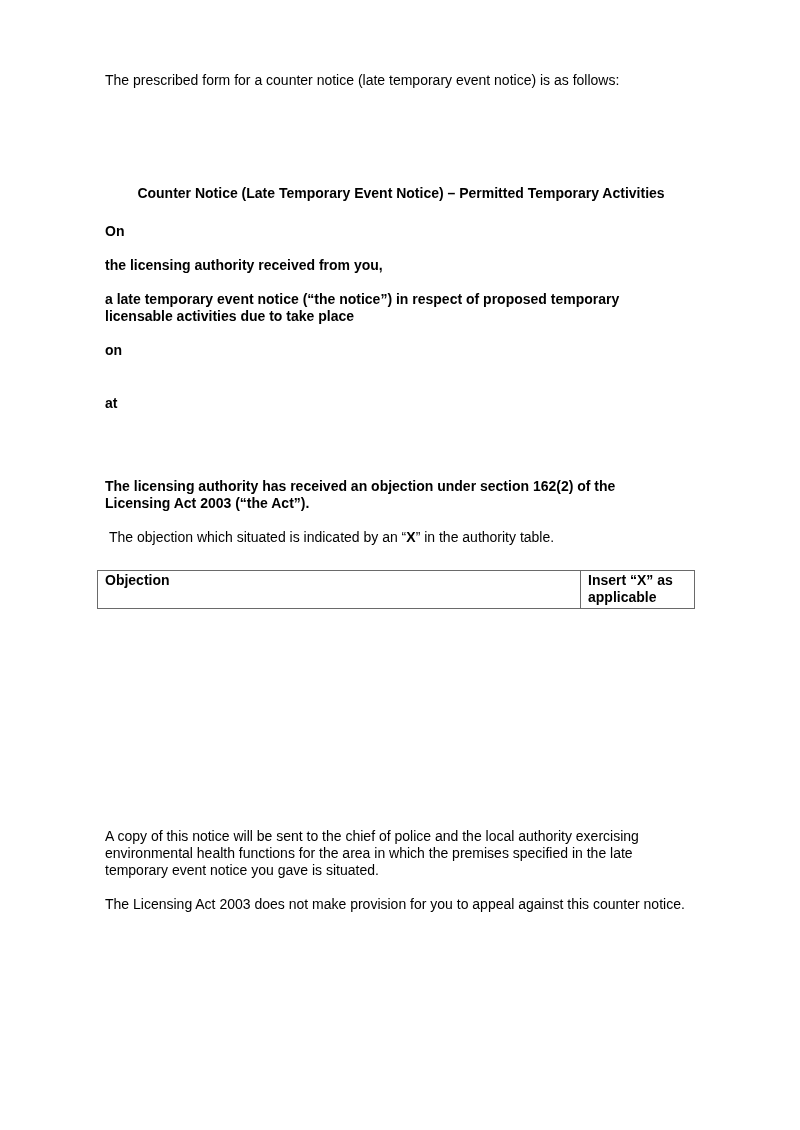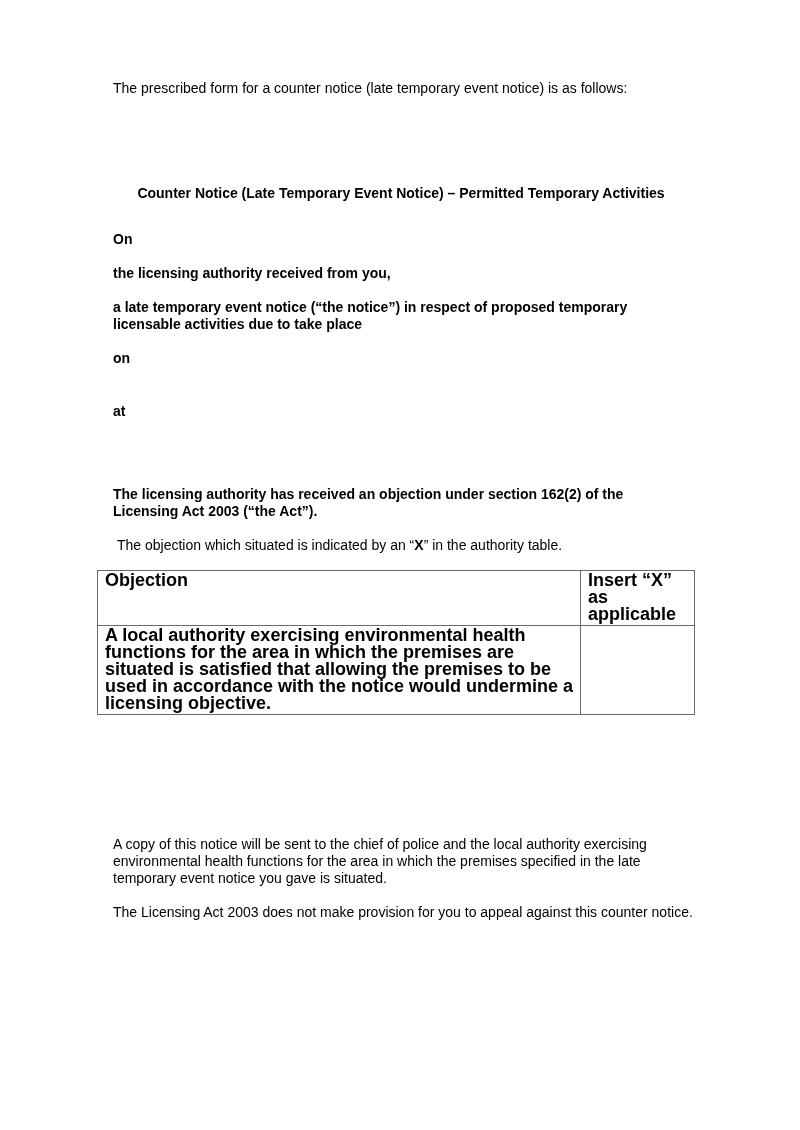--- a/index.html
+++ b/index.html
@@ -10,33 +10,33 @@
     body {
       width: 800px;
       height: 1130px;
       position: relative;
       font-family: "Liberation Sans", sans-serif;
       color: #000000;
       font-size: 14px;
       line-height: 17px;
     }
     .abs { position: absolute; }
-    .p { left: 97px; width: 600px; margin: 16px; }
+    .p { left: 97px; width: 600px; margin: 8px; }
     .b { font-weight: bold; }
     .title {
       left: 97px; width: 600px; top: 181px;
       text-align: center; font-weight: bold; margin: 4px;
     }
     table.obj {
       position: absolute;
       left: 97px;
       top: 570px;
       width: 598px;
       border-collapse: collapse;
-      font-size: 18px;
+      font-size: 14px;
       line-height: 17px;
     }
     table.obj td {
       border: 1.5px solid #6a6a6a;
       vertical-align: top;
       padding: 1px 6px 2px 7px;
       font-weight: bold;
     }
     table.obj td.c1 { width: 469px; }
     table.obj td.c2 { width: 100px; }
@@ -65,22 +65,18 @@
 <p class="abs p b" style="top:470px; width:560px;">The licensing authority has received an objection under section 162(2) of the Licensing Act 2003 (“the Act”).</p>
 
 <p class="abs p" style="top:521px; left:101px;"><span>The objection which situated is indicated by an “</span><span class="xbold">X</span><span>” in the authority table.</span></p>
 
 <table class="obj">
   <tbody>
       <tr class="hdr">
     <td class="c1">Objection</td>
     <td class="c2">Insert “X” as applicable</td>
   </tr>
-  <tr class="r2">
-    <td class="c1">A local authority exercising environmental health functions for the area in which the premises are situated is satisfied that allowing the premises to be used in accordance with the notice would undermine a licensing objective.</td>
-    <td class="c2"></td>
-  </tr>
 </tbody>
   </table>
 
 <p class="abs p" style="top:820px; width:580px;">A copy of this notice will be sent to the chief of police and the local authority exercising environmental health functions for the area in which the premises specified in the late temporary event notice you gave is situated.</p>
 
 <p class="abs p" style="top:888px; width:580px;">The Licensing Act 2003 does not make provision for you to appeal against this counter notice.</p>
 
 </body></html>

